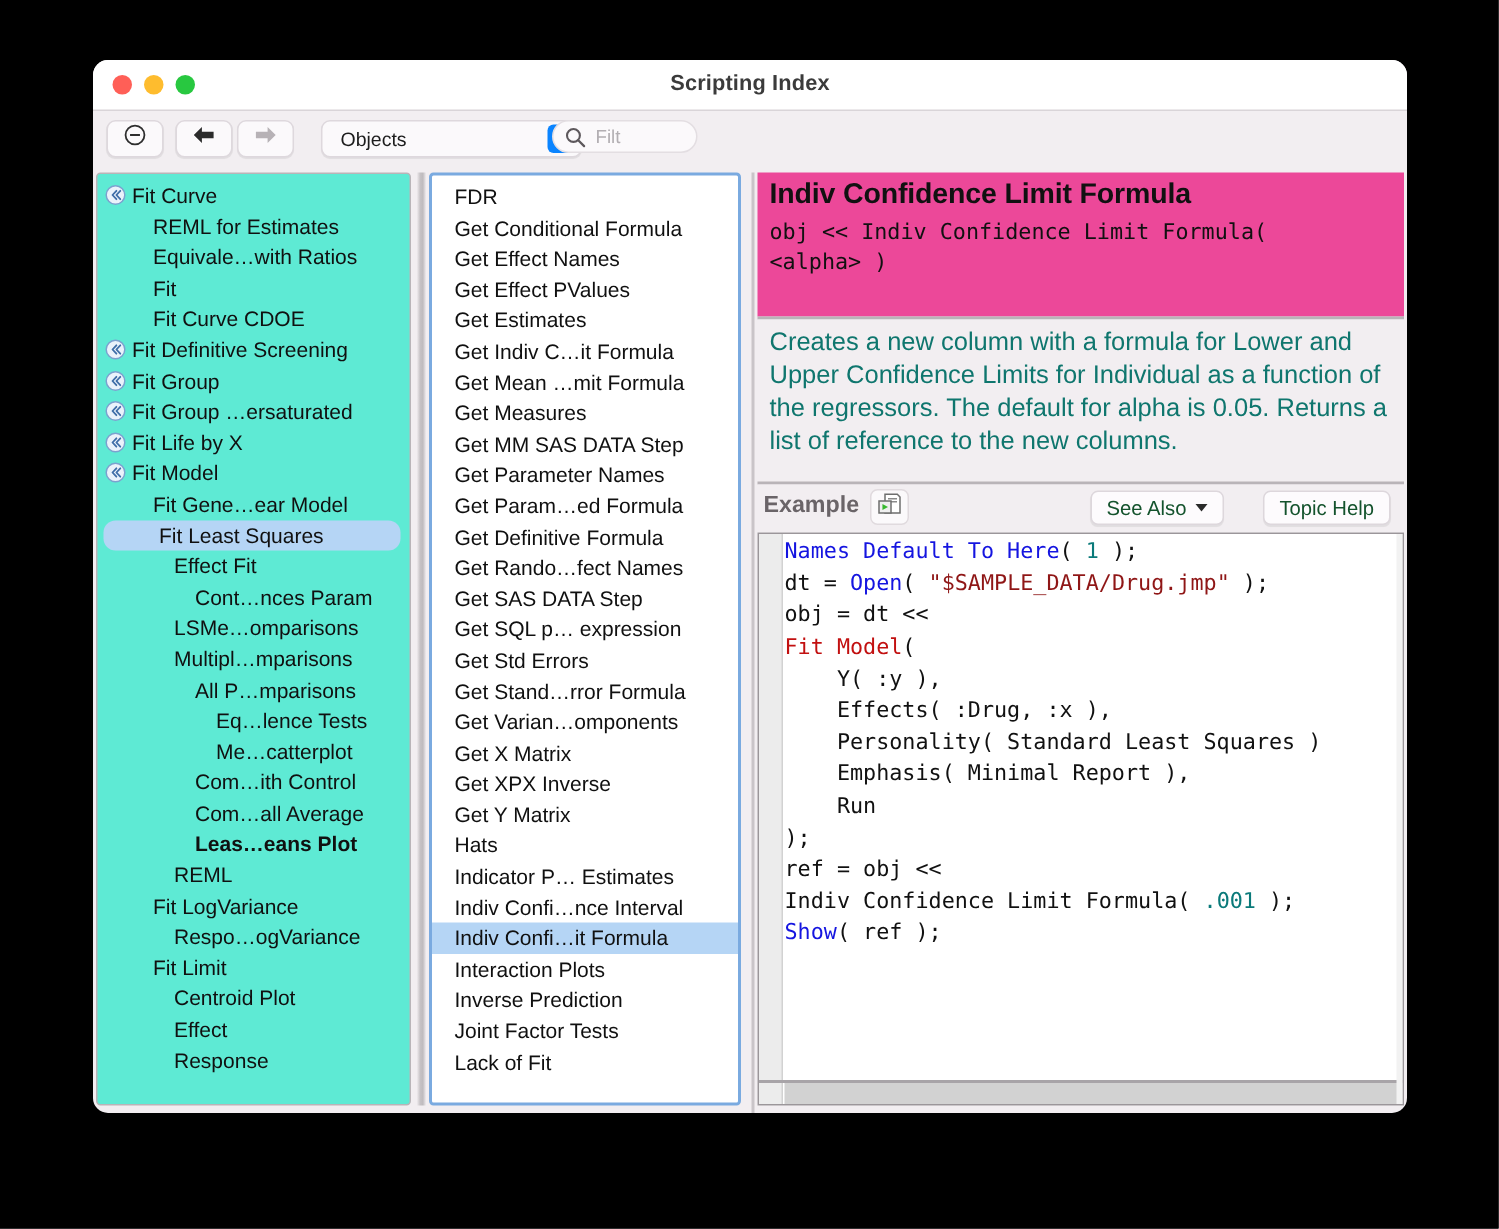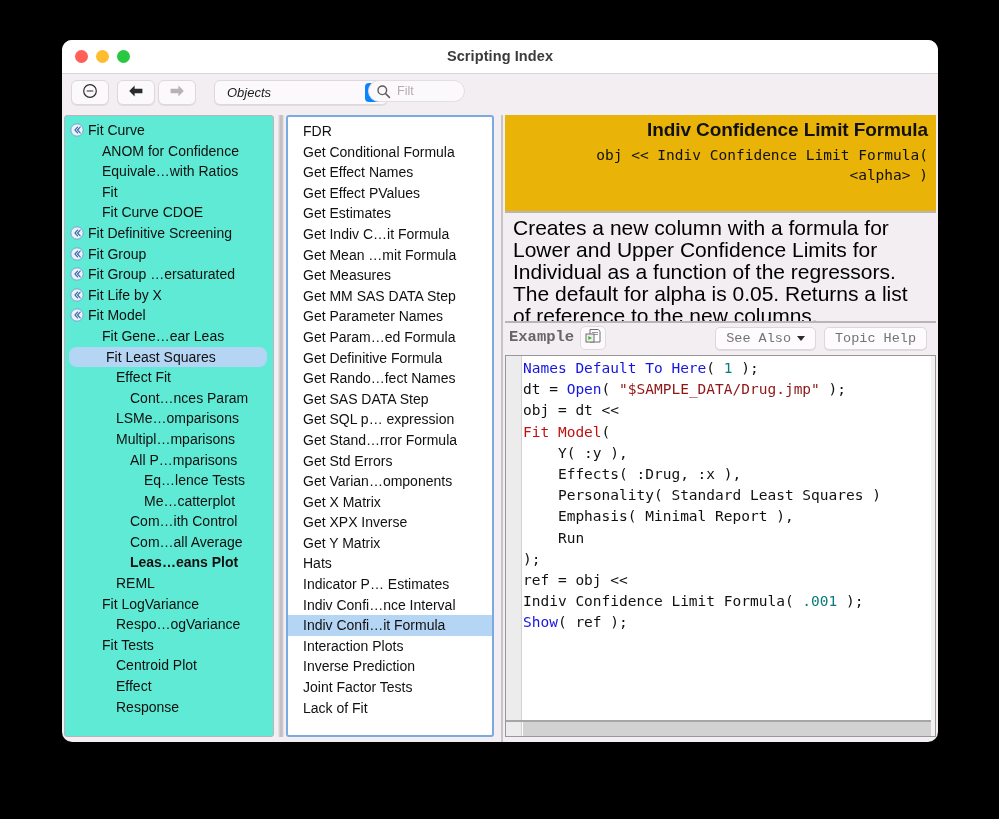--- a/index.html
+++ b/index.html
@@ -73,21 +73,20 @@
 
   .popup {
     position: absolute;
     left: 152px; top: 6px;
     width: 174px; height: 25px;
     background: #fbf9fb;
     border: 1px solid #ded8dd;
     border-radius: 6px;
     box-shadow: 0 1px 0.5px rgba(0,0,0,0.07);
     box-sizing: border-box;
-    font-style: italic;
   }
   .popup-label {
     position: absolute;
     left: 12px; top: 4px;
     font-size: 13px; color: #1c1c1c;
   }
   .popup-arrows {
     position: absolute;
     right: 3px; top: 2px;
     width: 19px; height: 19px;
@@ -189,24 +188,23 @@
     padding-left: 15px;
     white-space: nowrap;
     overflow: hidden;
   }
   .lrow.sel { background: #b5d5f5; }
 
   
   .rp-head {
     position: absolute;
     left: 0; right: 0; top: 0; height: 96px;
-    background: #eab308;
+    background: #ec4899;
     padding: 4px 8px 0 8px;
     box-sizing: border-box;
-    text-align: right;
   }
   .rp-title {
     font-size: 19px;
     font-weight: bold;
     color: #111111;
     letter-spacing: -0.1px;
   }
   .rp-sig {
     margin-top: 4px;
     font-family: "DejaVu Sans Mono", monospace;
@@ -219,34 +217,33 @@
     position: absolute;
     left: 0; right: 0; top: 96px; height: 2px;
     background: #b9b4b8;
   }
   .rp-desc {
     position: absolute;
     left: 0; right: 0; top: 98px; height: 98px;
     background: #f2eef1;
     padding: 4px 10px 0 8px;
     box-sizing: border-box;
-    font-size: 21px;
-    color: #000000;
+    font-size: 17px;
+    color: #0f766e;
     line-height: 22px;
   }
   .rp-rule2 {
     position: absolute;
     left: 0; right: 0; top: 206px; height: 2px;
     background: #b9b4b8;
   }
   .rp-exbar {
     position: absolute;
     left: 0; right: 0; top: 208px; height: 32px;
     background: #f2eef1;
-    font-family: Liberation Mono, monospace;
   }
   .ex-label {
     position: absolute;
     left: 4px; top: 5px;
     font-size: 15.5px;
     font-weight: bold;
     color: #6a6468;
   }
   .ex-run {
     position: absolute;
@@ -260,21 +257,21 @@
   }
   .rbtn {
     position: absolute;
     top: 4px;
     height: 23px;
     background: #fdfbfd;
     border: 1px solid #ddd7dc;
     border-radius: 5px;
     box-shadow: 0 1px 0.5px rgba(0,0,0,0.07);
     font-size: 13.5px;
-    color: #737373;
+    color: #14532d;
     display: flex; align-items: center; justify-content: center;
     padding: 0 10px;
     box-sizing: border-box;
   }
   .rbtn-seealso { right: 120px; }
   .rbtn-topic   { right: 9px; }
   .caret-dn {
     display: inline-block;
     margin-left: 6px;
     width: 0; height: 0;
@@ -398,21 +395,21 @@
 
     <div class="body">
 
       <div class="pane-left">
         <div class="tree" id="tree-host">
             <div class="trow"><span class="disc" style="margin-left: 5px;"><svg width="14" height="14" viewBox="0 0 14 14">
                   <circle cx="7" cy="7" r="6.2" fill="#eaf2fb" stroke="#7ba2cf" stroke-width="1"></circle>
                   <path d="M7.6 4.2 L5.0 7 L7.6 9.8" fill="none" stroke="#3f6ea8" stroke-width="1.2" stroke-linecap="round" stroke-linejoin="round"></path>
                   <path d="M10.2 4.2 L7.6 7 L10.2 9.8" fill="none" stroke="#3f6ea8" stroke-width="1.2" stroke-linecap="round" stroke-linejoin="round"></path>
                 </svg></span><span class="tlabel">Fit Curve</span></div>
-            <div class="trow"><span class="tlabel" style="margin-left: 37px;">ANOM for Confidence</span></div>
+            <div class="trow"><span class="tlabel" style="margin-left: 37px;">REML for Estimates</span></div>
             <div class="trow"><span class="tlabel" style="margin-left: 37px;">Equivale…with Ratios</span></div>
             <div class="trow"><span class="tlabel" style="margin-left: 37px;">Fit</span></div>
             <div class="trow"><span class="tlabel" style="margin-left: 37px;">Fit Curve CDOE</span></div>
             <div class="trow"><span class="disc" style="margin-left: 5px;"><svg width="14" height="14" viewBox="0 0 14 14">
                   <circle cx="7" cy="7" r="6.2" fill="#eaf2fb" stroke="#7ba2cf" stroke-width="1"></circle>
                   <path d="M7.6 4.2 L5.0 7 L7.6 9.8" fill="none" stroke="#3f6ea8" stroke-width="1.2" stroke-linecap="round" stroke-linejoin="round"></path>
                   <path d="M10.2 4.2 L7.6 7 L10.2 9.8" fill="none" stroke="#3f6ea8" stroke-width="1.2" stroke-linecap="round" stroke-linejoin="round"></path>
                 </svg></span><span class="tlabel">Fit Definitive Screening</span></div>
             <div class="trow"><span class="disc" style="margin-left: 5px;"><svg width="14" height="14" viewBox="0 0 14 14">
                   <circle cx="7" cy="7" r="6.2" fill="#eaf2fb" stroke="#7ba2cf" stroke-width="1"></circle>
@@ -427,36 +424,36 @@
             <div class="trow"><span class="disc" style="margin-left: 5px;"><svg width="14" height="14" viewBox="0 0 14 14">
                   <circle cx="7" cy="7" r="6.2" fill="#eaf2fb" stroke="#7ba2cf" stroke-width="1"></circle>
                   <path d="M7.6 4.2 L5.0 7 L7.6 9.8" fill="none" stroke="#3f6ea8" stroke-width="1.2" stroke-linecap="round" stroke-linejoin="round"></path>
                   <path d="M10.2 4.2 L7.6 7 L10.2 9.8" fill="none" stroke="#3f6ea8" stroke-width="1.2" stroke-linecap="round" stroke-linejoin="round"></path>
                 </svg></span><span class="tlabel">Fit Life by X</span></div>
             <div class="trow"><span class="disc" style="margin-left: 5px;"><svg width="14" height="14" viewBox="0 0 14 14">
                   <circle cx="7" cy="7" r="6.2" fill="#eaf2fb" stroke="#7ba2cf" stroke-width="1"></circle>
                   <path d="M7.6 4.2 L5.0 7 L7.6 9.8" fill="none" stroke="#3f6ea8" stroke-width="1.2" stroke-linecap="round" stroke-linejoin="round"></path>
                   <path d="M10.2 4.2 L7.6 7 L10.2 9.8" fill="none" stroke="#3f6ea8" stroke-width="1.2" stroke-linecap="round" stroke-linejoin="round"></path>
                 </svg></span><span class="tlabel">Fit Model</span></div>
-            <div class="trow"><span class="tlabel" style="margin-left: 37px;">Fit Gene…ear Leas</span></div>
+            <div class="trow"><span class="tlabel" style="margin-left: 37px;">Fit Gene…ear Model</span></div>
             <div class="trow sel"><span class="tlabel" style="margin-left: 37px;">Fit Least Squares</span></div>
             <div class="trow"><span class="tlabel" style="margin-left: 51px;">Effect Fit</span></div>
             <div class="trow"><span class="tlabel" style="margin-left: 65px;">Cont…nces Param</span></div>
             <div class="trow"><span class="tlabel" style="margin-left: 51px;">LSMe…omparisons</span></div>
             <div class="trow"><span class="tlabel" style="margin-left: 51px;">Multipl…mparisons</span></div>
             <div class="trow"><span class="tlabel" style="margin-left: 65px;">All P…mparisons</span></div>
             <div class="trow"><span class="tlabel" style="margin-left: 79px;">Eq…lence Tests</span></div>
             <div class="trow"><span class="tlabel" style="margin-left: 79px;">Me…catterplot</span></div>
             <div class="trow"><span class="tlabel" style="margin-left: 65px;">Com…ith Control</span></div>
             <div class="trow"><span class="tlabel" style="margin-left: 65px;">Com…all Average</span></div>
             <div class="trow"><span class="tlabel" style="margin-left: 65px; font-weight: bold;">Leas…eans Plot</span></div>
             <div class="trow"><span class="tlabel" style="margin-left: 51px;">REML</span></div>
             <div class="trow"><span class="tlabel" style="margin-left: 37px;">Fit LogVariance</span></div>
             <div class="trow"><span class="tlabel" style="margin-left: 51px;">Respo…ogVariance</span></div>
-            <div class="trow"><span class="tlabel" style="margin-left: 37px;">Fit Tests</span></div>
+            <div class="trow"><span class="tlabel" style="margin-left: 37px;">Fit Limit</span></div>
             <div class="trow"><span class="tlabel" style="margin-left: 51px;">Centroid Plot</span></div>
             <div class="trow"><span class="tlabel" style="margin-left: 51px;">Effect</span></div>
             <div class="trow"><span class="tlabel" style="margin-left: 51px;">Response</span></div>
           </div>
       </div>
 
       <div class="splitter"></div>
 
       <div class="pane-mid">
         <div id="list-host" style="padding-top:4px;">
@@ -468,22 +465,22 @@
             <div class="lrow"><span>Get Indiv C…it Formula</span></div>
             <div class="lrow"><span>Get Mean …mit Formula</span></div>
             <div class="lrow"><span>Get Measures</span></div>
             <div class="lrow"><span>Get MM SAS DATA Step</span></div>
             <div class="lrow"><span>Get Parameter Names</span></div>
             <div class="lrow"><span>Get Param…ed Formula</span></div>
             <div class="lrow"><span>Get Definitive Formula</span></div>
             <div class="lrow"><span>Get Rando…fect Names</span></div>
             <div class="lrow"><span>Get SAS DATA Step</span></div>
             <div class="lrow"><span>Get SQL p… expression</span></div>
+            <div class="lrow"><span>Get Std Errors</span></div>
             <div class="lrow"><span>Get Stand…rror Formula</span></div>
-            <div class="lrow"><span>Get Std Errors</span></div>
             <div class="lrow"><span>Get Varian…omponents</span></div>
             <div class="lrow"><span>Get X Matrix</span></div>
             <div class="lrow"><span>Get XPX Inverse</span></div>
             <div class="lrow"><span>Get Y Matrix</span></div>
             <div class="lrow"><span>Hats</span></div>
             <div class="lrow"><span>Indicator P… Estimates</span></div>
             <div class="lrow"><span>Indiv Confi…nce Interval</span></div>
             <div class="lrow sel"><span>Indiv Confi…it Formula</span></div>
             <div class="lrow"><span>Interaction Plots</span></div>
             <div class="lrow"><span>Inverse Prediction</span></div>

